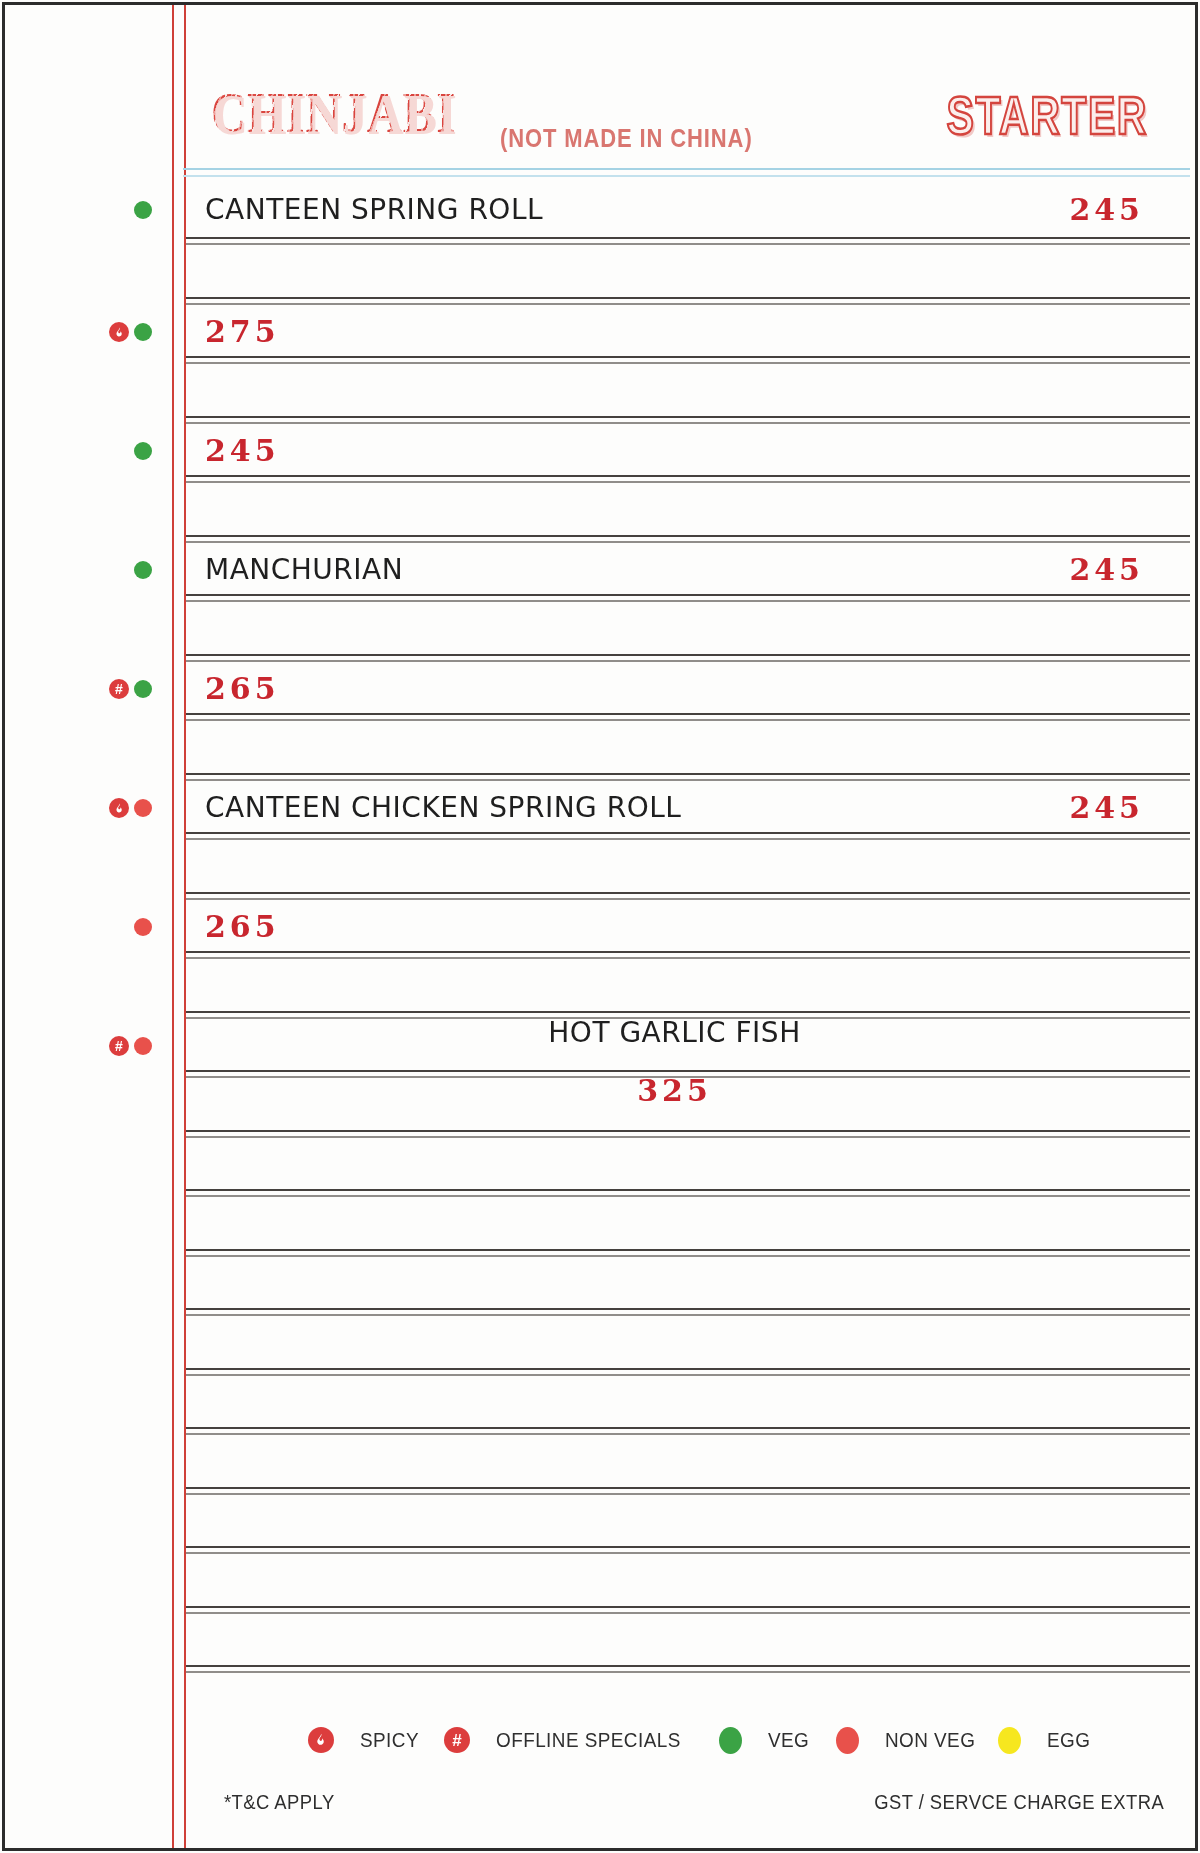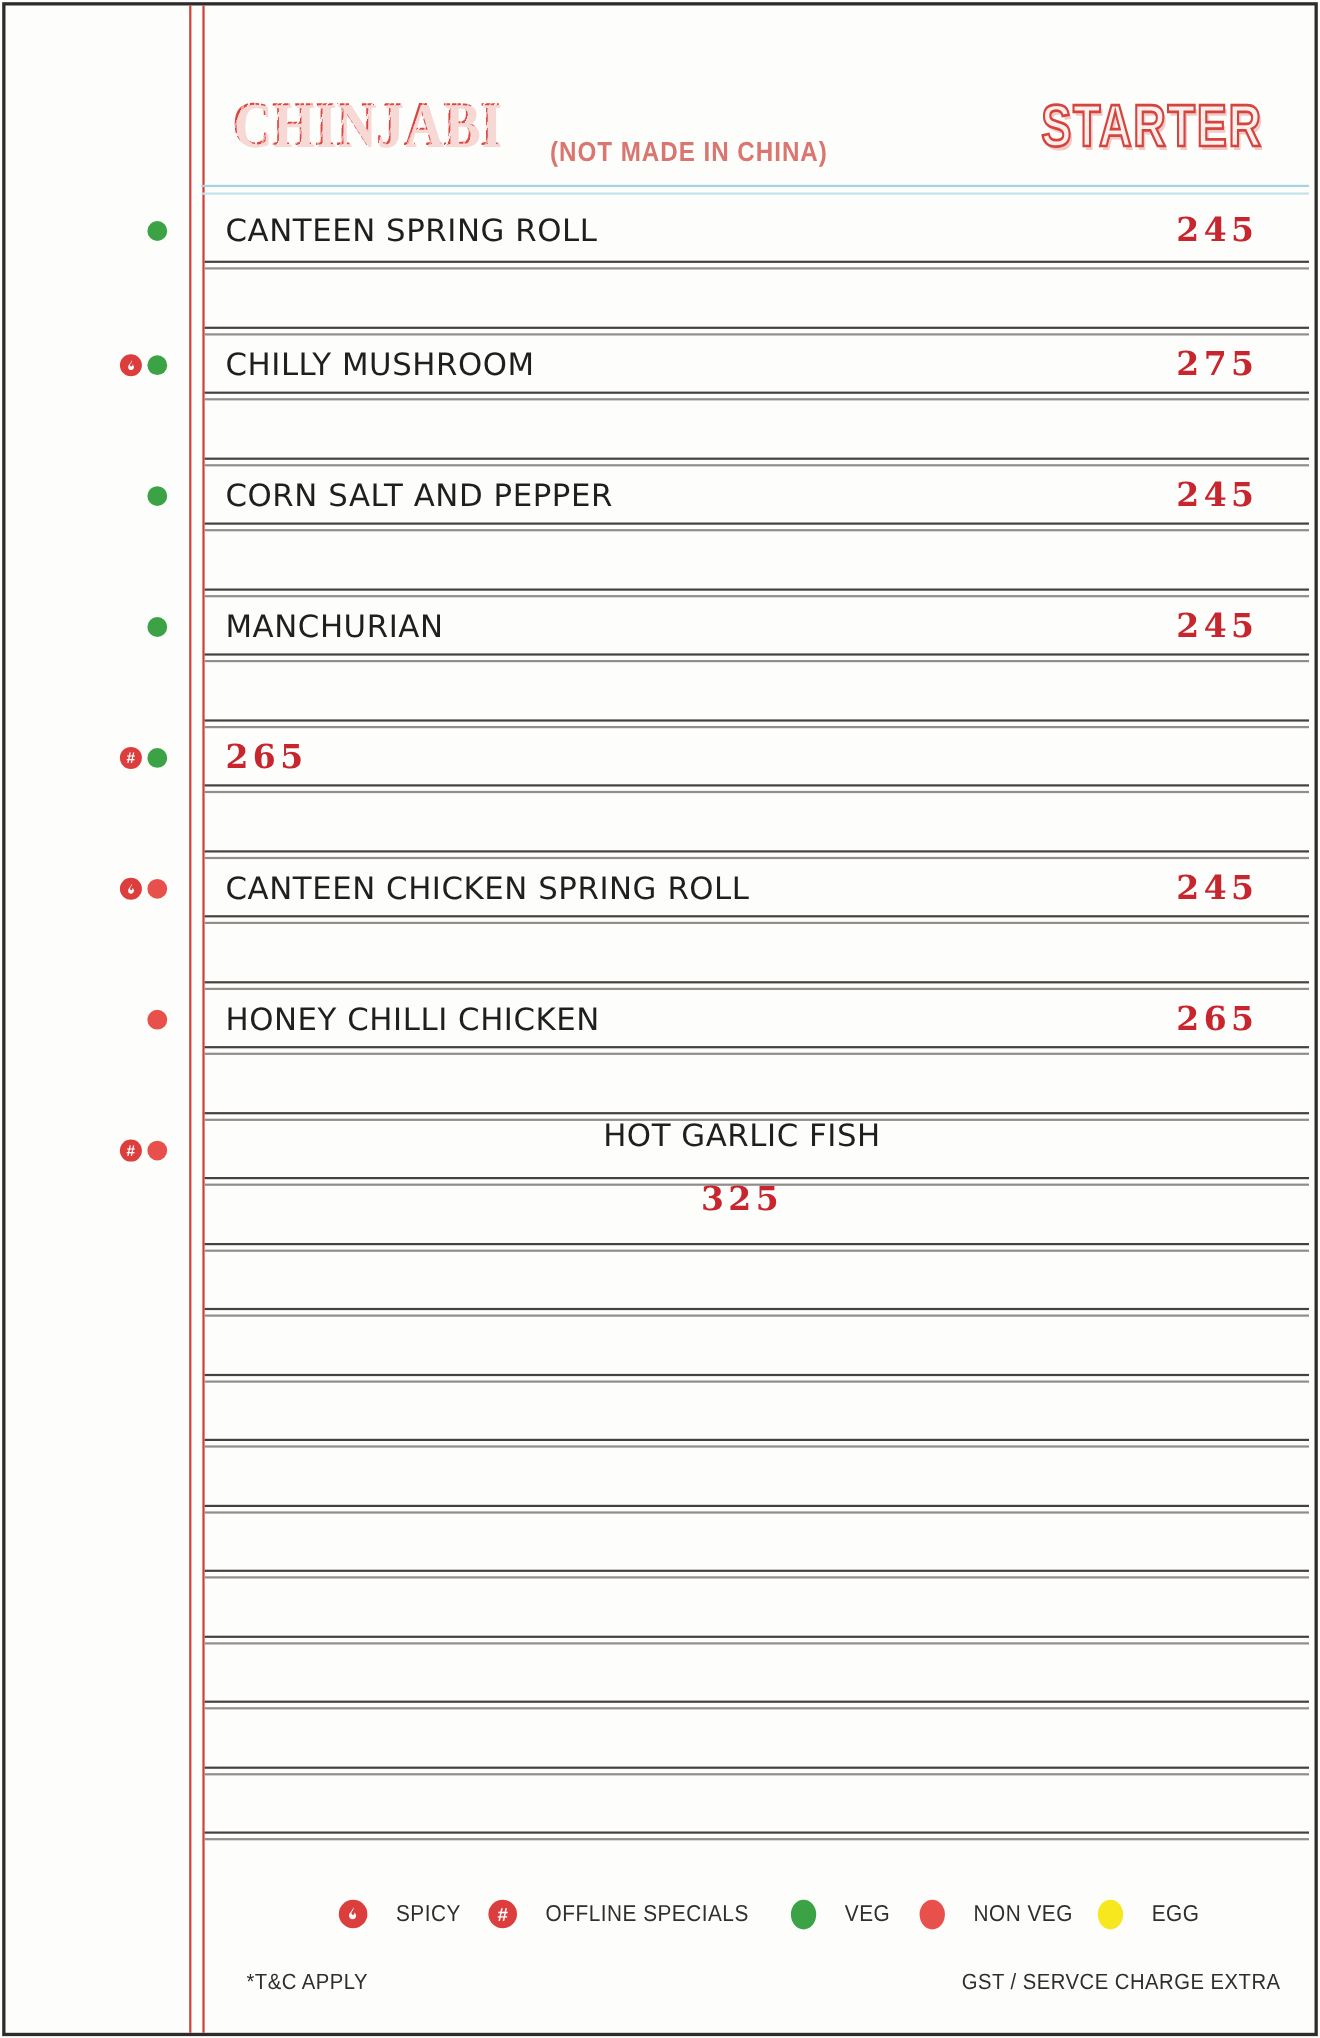--- a/index.html
+++ b/index.html
@@ -143,33 +143,31 @@
     </div>
   <div id="menu-rows">
       <div class="menu-row" style="top: 177px; height: 65px;">
         <span class="item-name">CANTEEN SPRING ROLL</span>
         <span class="item-price">245</span>
       </div>
       <div class="badges" style="top: 200px;">
         <span class="dot veg"></span>
       </div>
       <div class="menu-row" style="top: 302px; height: 59px;">
-        <span class="item-name">CHILLY MUSHROOM</span>
         <span class="item-price">275</span>
       </div>
       <div class="badges" style="top: 322px;">
         <span class="badge-circle">
   <svg viewBox="0 0 20 20" aria-hidden="true">
     <path fill="#ffffff" d="M10.4 2.2c1.3 3.6-3.6 4.9-2 8 .7 1.4 2.7 1.1 3-.4.1-.6 0-1.3-.2-1.9 1.7 1.3 2.8 3.5 2 5.6-.8 2.1-3.2 3.1-5.3 2.3-2.1-.9-3.1-3.2-2.3-5.4.8-2.6 3.5-3.9 4.8-8.2z"></path>
   </svg>
 </span>
         <span class="dot veg"></span>
       </div>
       <div class="menu-row" style="top: 421px; height: 59px;">
-        <span class="item-name">CORN SALT AND PEPPER</span>
         <span class="item-price">245</span>
       </div>
       <div class="badges" style="top: 441px;">
         <span class="dot veg"></span>
       </div>
       <div class="menu-row" style="top: 540px; height: 59px;">
         <span class="item-name">MANCHURIAN</span>
         <span class="item-price">245</span>
       </div>
       <div class="badges" style="top: 560px;">
@@ -188,21 +186,20 @@
       </div>
       <div class="badges" style="top: 798px;">
         <span class="badge-circle">
   <svg viewBox="0 0 20 20" aria-hidden="true">
     <path fill="#ffffff" d="M10.4 2.2c1.3 3.6-3.6 4.9-2 8 .7 1.4 2.7 1.1 3-.4.1-.6 0-1.3-.2-1.9 1.7 1.3 2.8 3.5 2 5.6-.8 2.1-3.2 3.1-5.3 2.3-2.1-.9-3.1-3.2-2.3-5.4.8-2.6 3.5-3.9 4.8-8.2z"></path>
   </svg>
 </span>
         <span class="dot nonveg"></span>
       </div>
       <div class="menu-row" style="top: 897px; height: 59px;">
-        <span class="item-name">HONEY CHILLI CHICKEN</span>
         <span class="item-price">265</span>
       </div>
       <div class="badges" style="top: 917px;">
         <span class="dot nonveg"></span>
       </div>
       <div class="menu-row" style="top: 1016px; height: 59px; flex-direction: column;">
         <span class="item-name">HOT GARLIC FISH</span>
         <span class="item-price">325</span>
       </div>
       <div class="badges" style="top: 1036px;">

